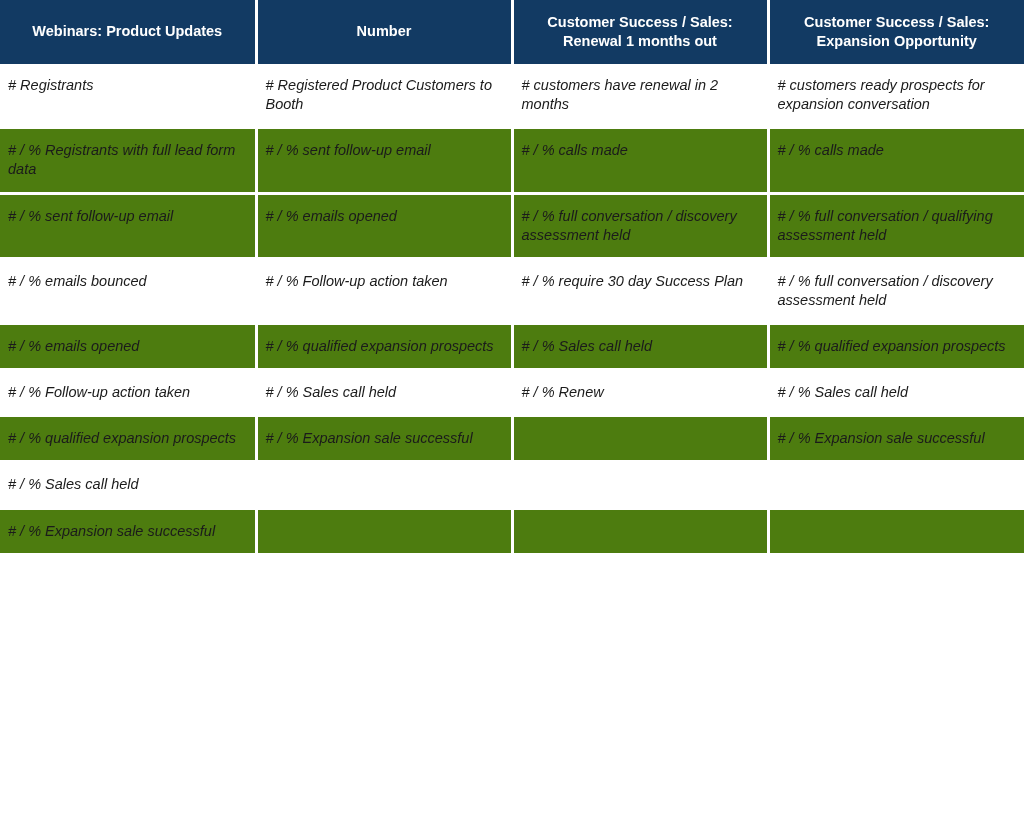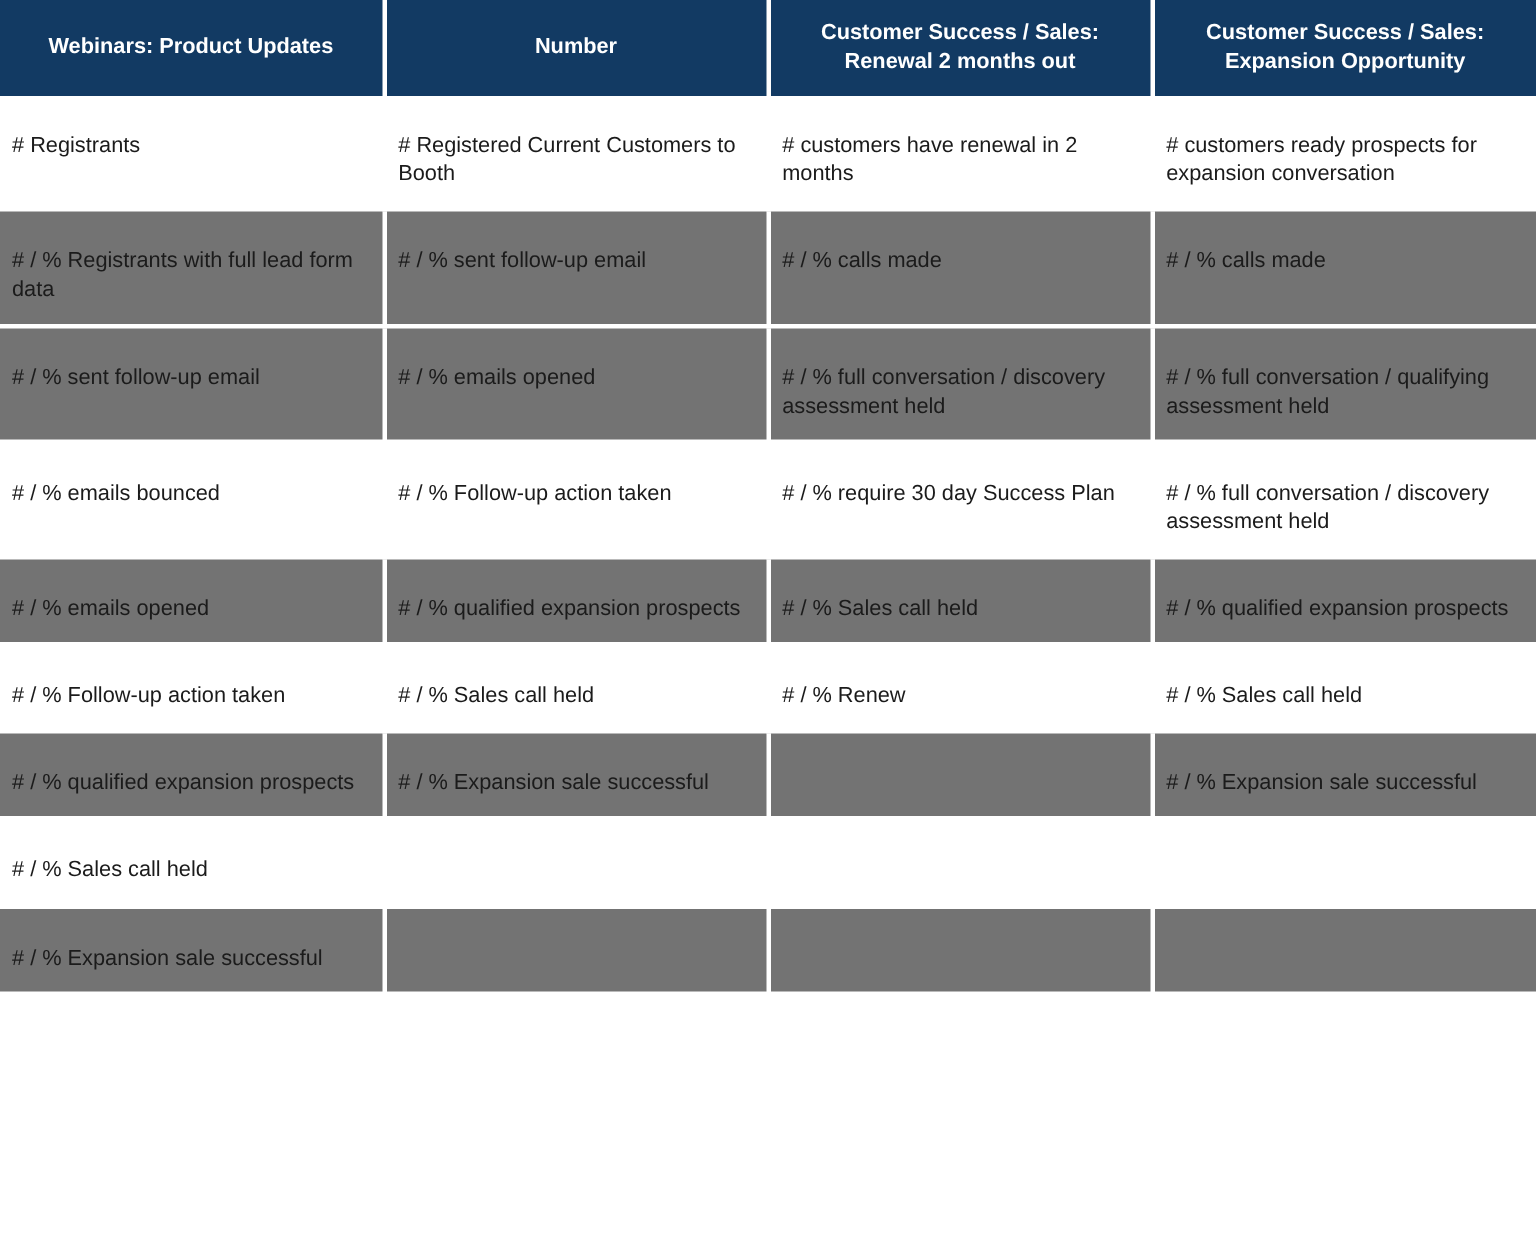--- a/index.html
+++ b/index.html
@@ -35,33 +35,34 @@
     box-sizing: border-box;
   }
   thead th:last-child {
     border-right: none;
   }
   tbody td {
     font-size: 14.5px;
     color: #1b1b1b;
     line-height: 1.32;
     vertical-align: top;
-    padding: 24px 12px 12px 8px;
+    padding: 12px 12px 12px 8px;
     border-right: 3px solid #ffffff;
     border-bottom: 3px solid #ffffff;
     box-sizing: border-box;
+    font-style: italic;
   }
   tbody td:last-child {
     border-right: none;
   }
   tbody tr.row-odd td {
     background: #ffffff;
   }
   tbody tr.row-even td {
-    background: #737373;
+    background: #4d7c0f;
   }
   tbody td.empty-cell {
     background: inherit;
   }
   .cell-text {
     display: block;
     white-space: pre-wrap;
   }
 </style>
 </head>
@@ -73,32 +74,32 @@
       <col>
       <col>
       <col>
   </colgroup>
   <thead>
     <tr>
       <th>Webinars:
 Product Updates</th>
       <th>Number</th>
       <th>Customer Success / Sales: Renewal
-2 months out</th>
+1 months out</th>
       <th>Customer Success / Sales:
 Expansion Opportunity</th>
     </tr>
   </thead>
   <tbody>
     <tr class="row-odd">
       <td>
           <span class="cell-text"># Registrants</span>
         </td>
       <td>
-          <span class="cell-text"># Registered Current Customers to Booth</span>
+          <span class="cell-text"># Registered Product Customers to Booth</span>
         </td>
       <td>
           <span class="cell-text"># customers have renewal in 2 months</span>
         </td>
       <td>
           <span class="cell-text"># customers ready prospects for expansion conversation</span>
         </td>
     </tr>
     <tr class="row-even">
       <td>

